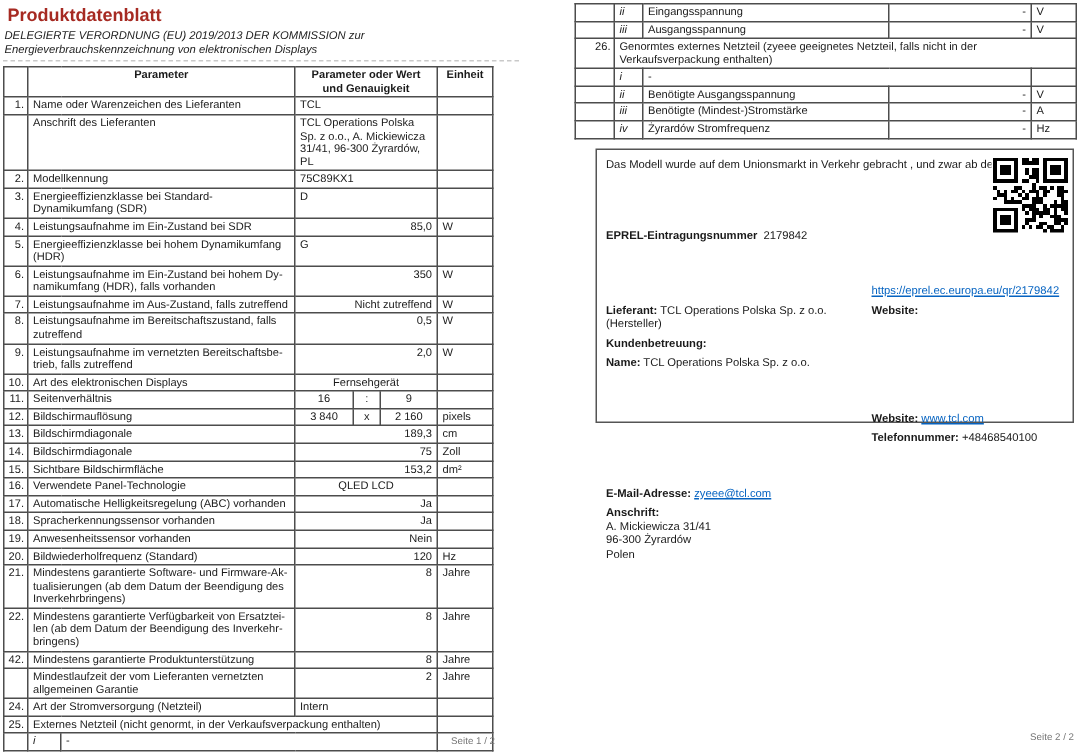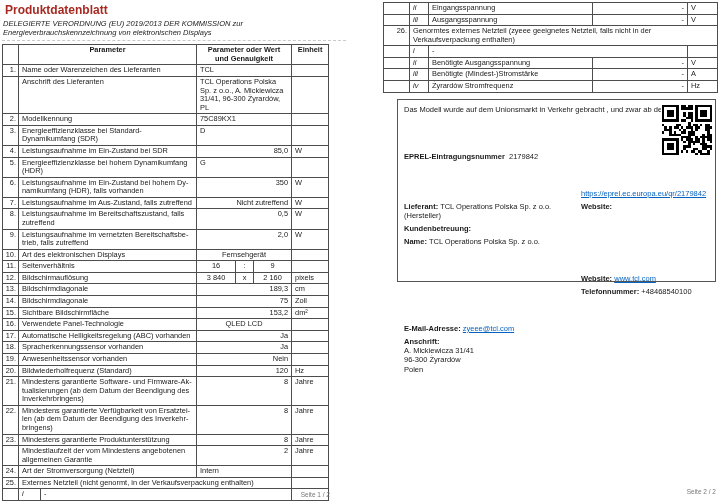--- a/index.html
+++ b/index.html
@@ -230,28 +230,28 @@
           <td class="val-right" colspan="3">8</td>
           <td class="unit">Jahre</td>
         </tr>
         <tr>
           <td class="num">22.</td>
           <td colspan="2">Mindestens garantierte Verfügbarkeit von Ersatztei­len (ab dem Datum der Beendigung des Inverkehr­bringens)</td>
           <td class="val-right" colspan="3">8</td>
           <td class="unit">Jahre</td>
         </tr>
         <tr>
-          <td class="num">23.</td>
+          <td class="num">42.</td>
           <td colspan="2">Mindestens garantierte Produktunterstützung</td>
           <td class="val-right" colspan="3">8</td>
           <td class="unit">Jahre</td>
         </tr>
         <tr>
           <td class="num"></td>
-          <td colspan="2">Mindestlaufzeit der vom Mindestens angebotenen allgemeinen Garantie</td>
+          <td colspan="2">Mindestlaufzeit der vom Lieferanten vernetzten allgemeinen Garantie</td>
           <td class="val-right" colspan="3">2</td>
           <td class="unit">Jahre</td>
         </tr>
         <tr>
           <td class="num">24.</td>
           <td colspan="2">Art der Stromversorgung (Netzteil)</td>
           <td class="val-left" colspan="3">Intern</td>
           <td class="unit"></td>
         </tr>
         <tr>

